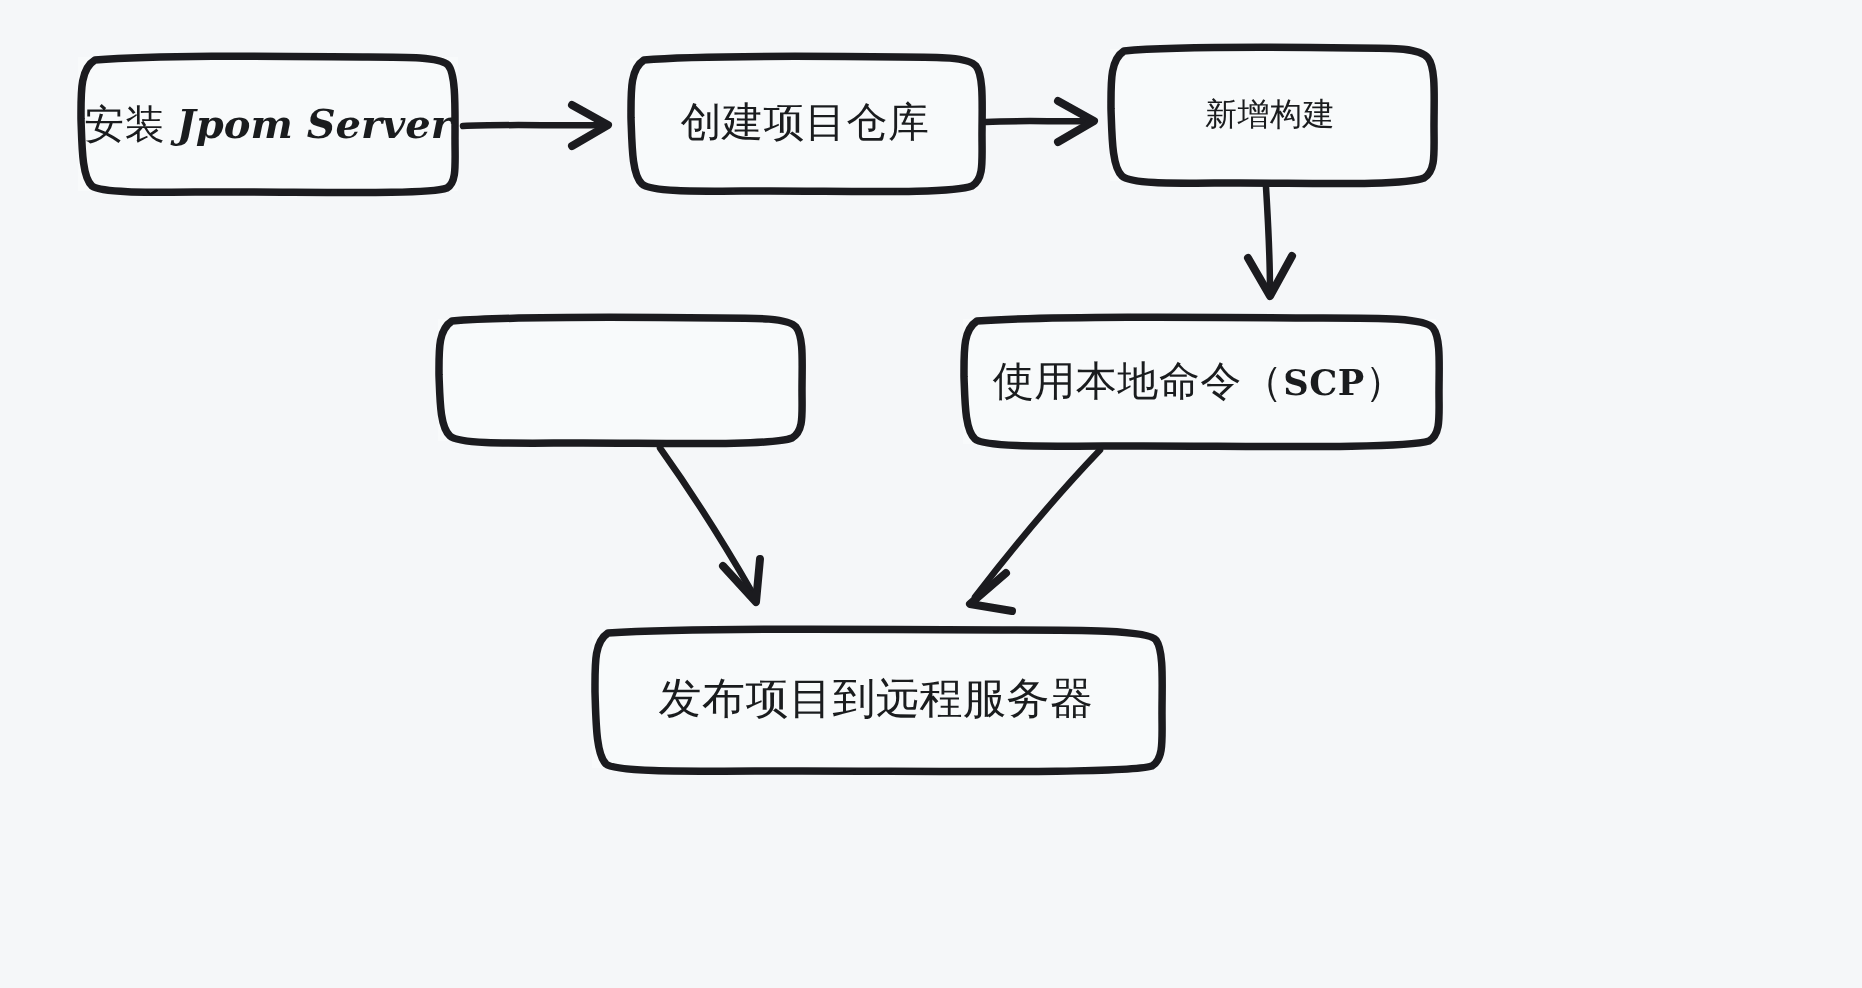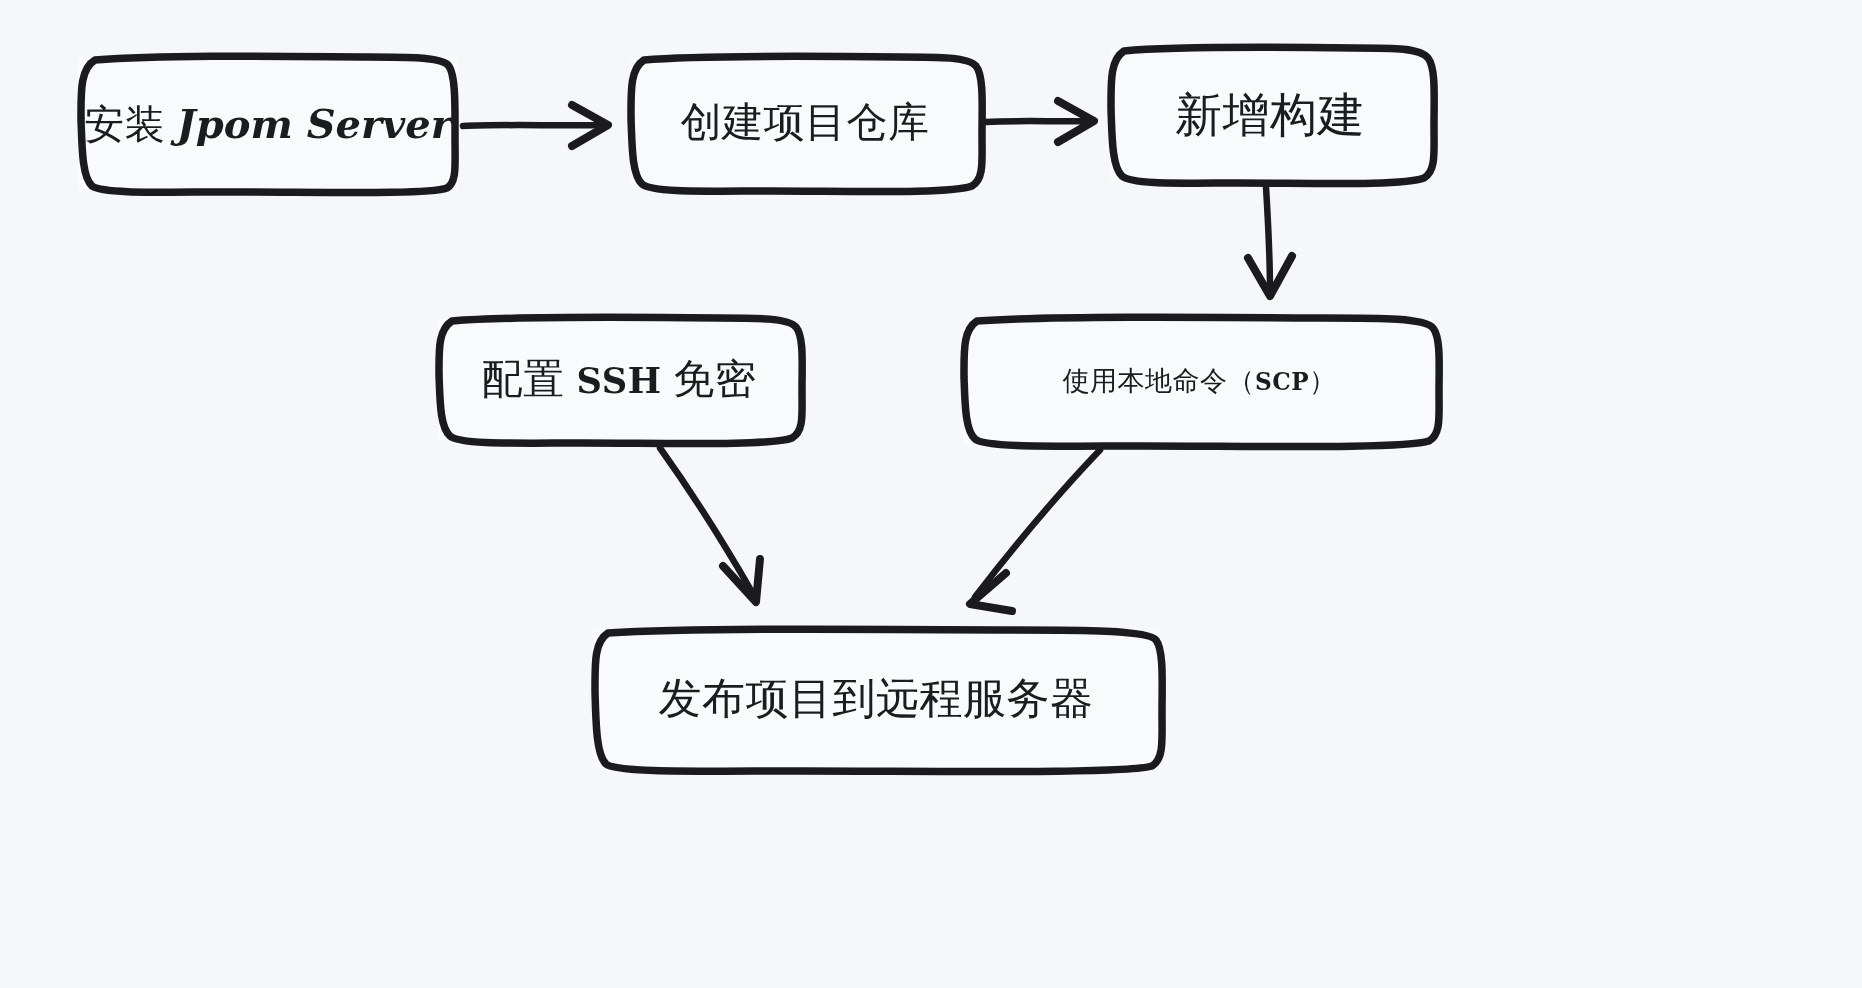--- a/index.html
+++ b/index.html
@@ -61,23 +61,23 @@
   .hand-sc {
     font-family: "DejaVu Serif", serif;
     font-weight: bold;
     font-size: 0.86em;
     letter-spacing: 0.5px;
   }
 
   
   #node-install   { left: 78px;   top: 57px;  width: 380px; height: 134px; font-size: 40px; }
   #node-repo      { left: 630px;  top: 58px;  width: 350px; height: 130px; font-size: 41px; }
-  #node-build     { left: 1110px; top: 49px;  width: 320px; height: 132px; font-size: 47px; }
+  #node-build     { left: 1110px; top: 49px;  width: 320px; height: 132px; font-size: 32px; }
   #node-ssh       { left: 438px;  top: 319px; width: 362px; height: 122px; font-size: 41px; }
-  #node-scp       { left: 963px;  top: 319px; width: 473px; height: 125px; font-size: 27px; }
+  #node-scp       { left: 963px;  top: 319px; width: 473px; height: 125px; font-size: 41px; }
   #node-publish   { left: 592px;  top: 630px; width: 568px; height: 138px; font-size: 43px; }
 </style>
 </head>
 <body>
 
 <div id="canvas">
 
   <svg id="edges" viewBox="0 0 1862 988" xmlns="http://www.w3.org/2000/svg">
     <g fill="none" stroke="#1b1b1f" stroke-width="6.5" stroke-linecap="round" stroke-linejoin="round">
 
@@ -126,21 +126,20 @@
     <svg class="sketch" viewBox="0 0 340 152" preserveAspectRatio="none">
       <path d="M24 12 C75 7 175 8 255 9 C295 9 320 9 328 19 C336 29 334 58 334 88 C334 114 336 132 324 139 C304 147 210 144 140 144 C85 144 32 146 22 137 C12 128 12 98 11 70 C11 43 10 21 24 12 Z" fill="none" stroke="#1b1b1f" stroke-width="7.5" stroke-linecap="round" stroke-linejoin="round"></path>
     </svg>
     <span class="label">新增构建</span>
   </div>
 
   <div class="node" id="node-ssh">
     <svg class="sketch" viewBox="0 0 382 142" preserveAspectRatio="none">
       <path d="M24 12 C85 7 200 8 290 9 C330 9 360 9 368 18 C376 28 374 54 374 82 C374 106 376 122 364 129 C344 137 235 134 155 134 C92 134 32 136 22 127 C12 118 12 92 11 66 C11 41 10 21 24 12 Z" fill="none" stroke="#1b1b1f" stroke-width="7.5" stroke-linecap="round" stroke-linejoin="round"></path>
     </svg>
-    <span class="label"><span>配置 </span><span class="hand-sc">SSH</span><span> 免密</span></span>
   </div>
 
   <div class="node" id="node-scp">
     <svg class="sketch" viewBox="0 0 493 145" preserveAspectRatio="none">
       <path d="M24 12 C95 7 240 8 370 9 C430 9 472 9 480 19 C488 29 486 56 486 84 C486 108 488 125 476 132 C452 140 300 137 190 137 C105 137 32 139 22 130 C12 121 12 94 11 68 C11 42 10 21 24 12 Z" fill="none" stroke="#1b1b1f" stroke-width="7.5" stroke-linecap="round" stroke-linejoin="round"></path>
     </svg>
     <span class="label"><span>使用本地命令（</span><span class="hand-sc">SCP</span><span>）</span></span>
   </div>
 
   <div class="node" id="node-publish">

